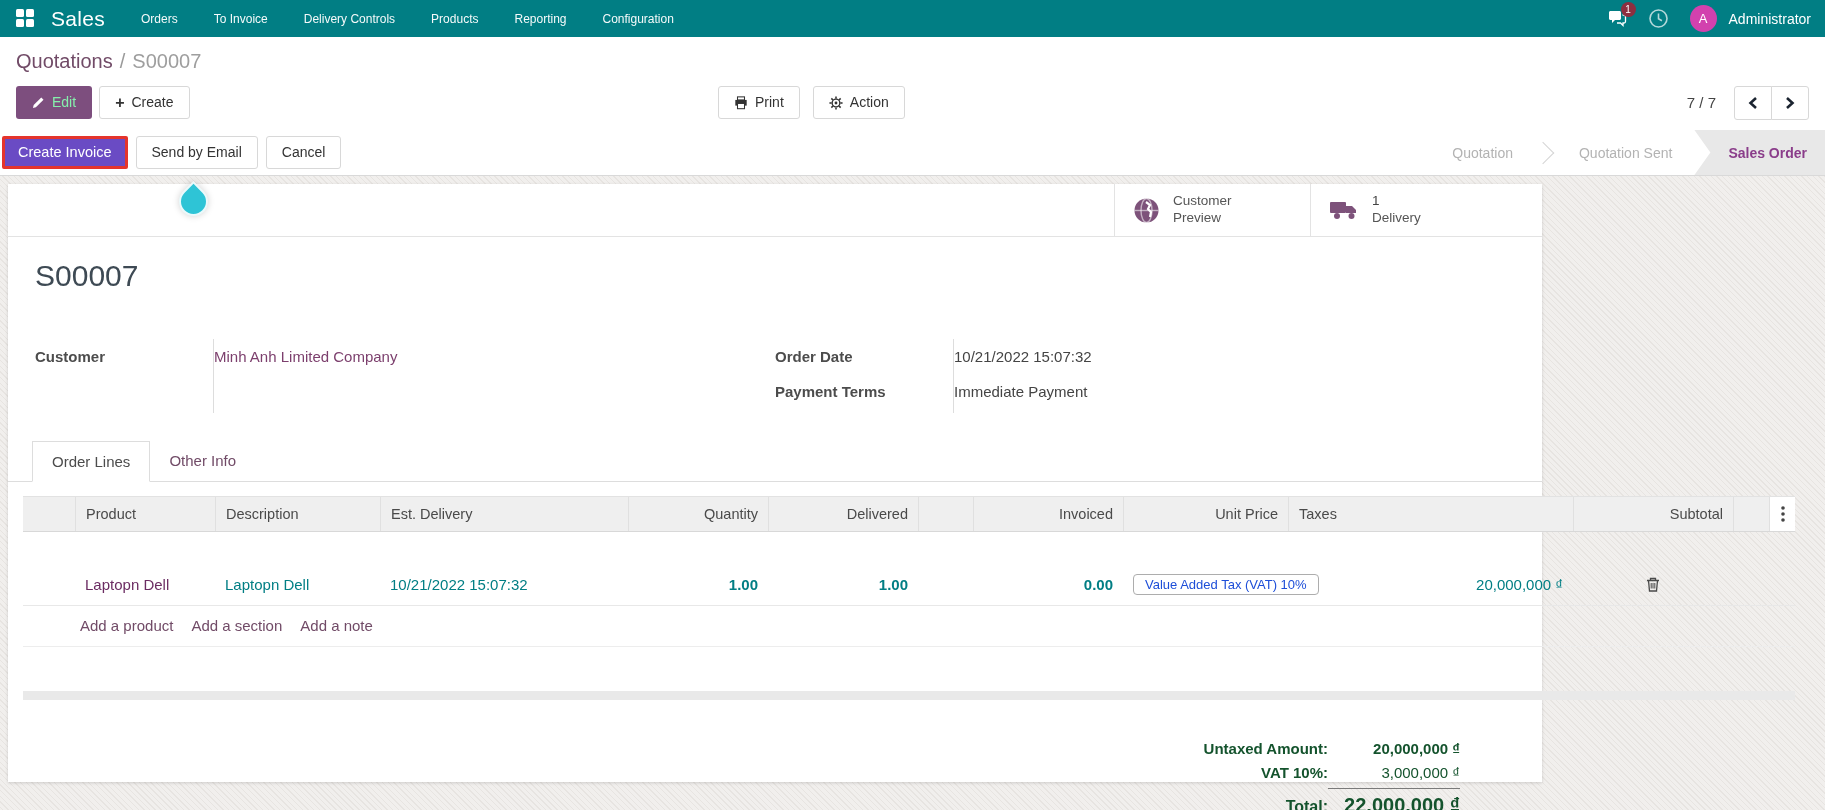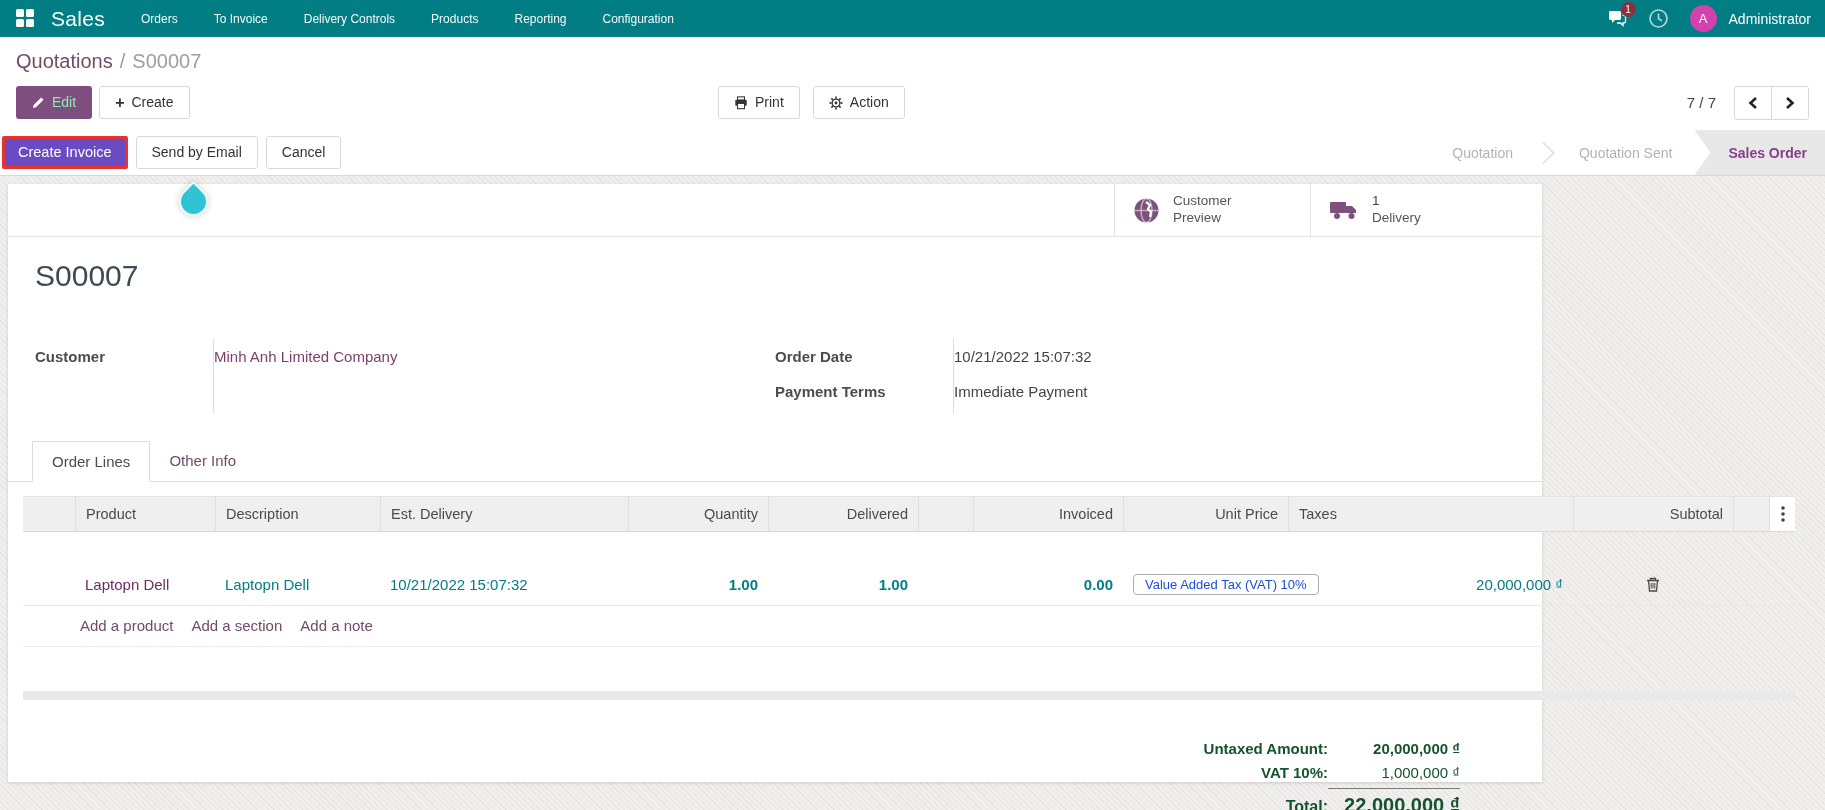--- a/index.html
+++ b/index.html
@@ -318,21 +318,21 @@
 
     <div class="gray-band"></div>
 
     <div class="totals">
       <div class="trow">
         <span class="tlabel">Untaxed Amount:</span>
         <span class="tvalue bold">20,000,000 ₫</span>
       </div>
       <div class="trow">
         <span class="tlabel">VAT 10%:</span>
-        <span class="tvalue">1,000,000 ₫</span>
+        <span class="tvalue">3,000,000 ₫</span>
       </div>
       <div class="tsep"></div>
       <div class="trow total-row">
         <span class="tlabel">Total:</span>
         <span class="tvalue">22,000,000 ₫</span>
       </div>
     </div>
 
   </div>
 </div>

